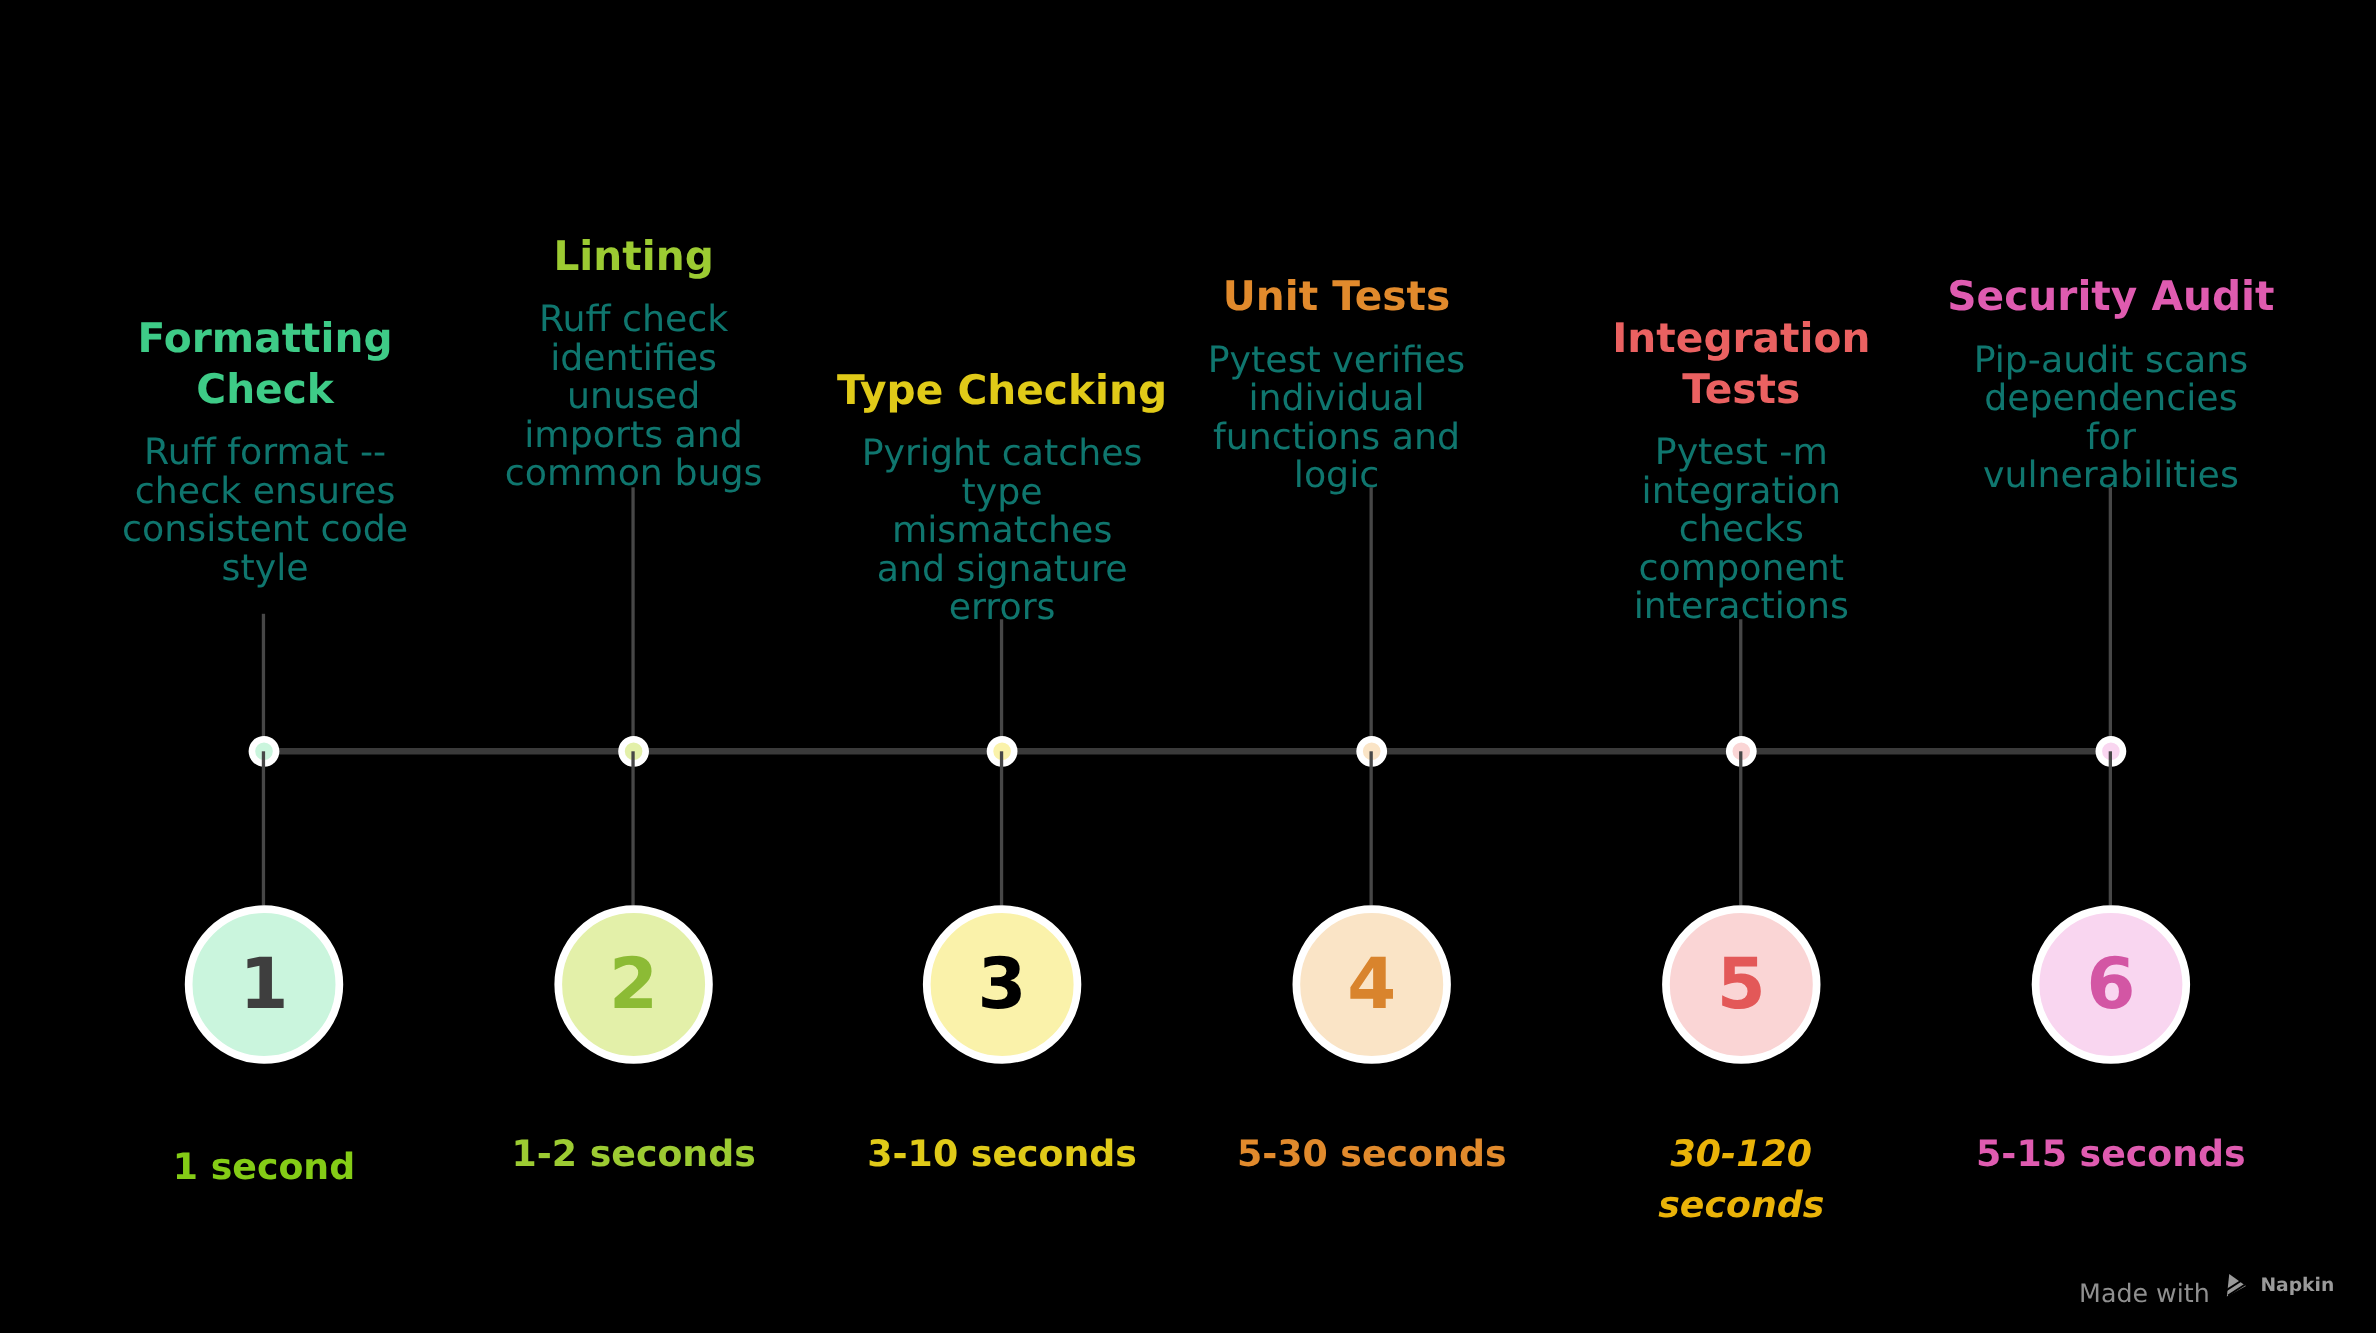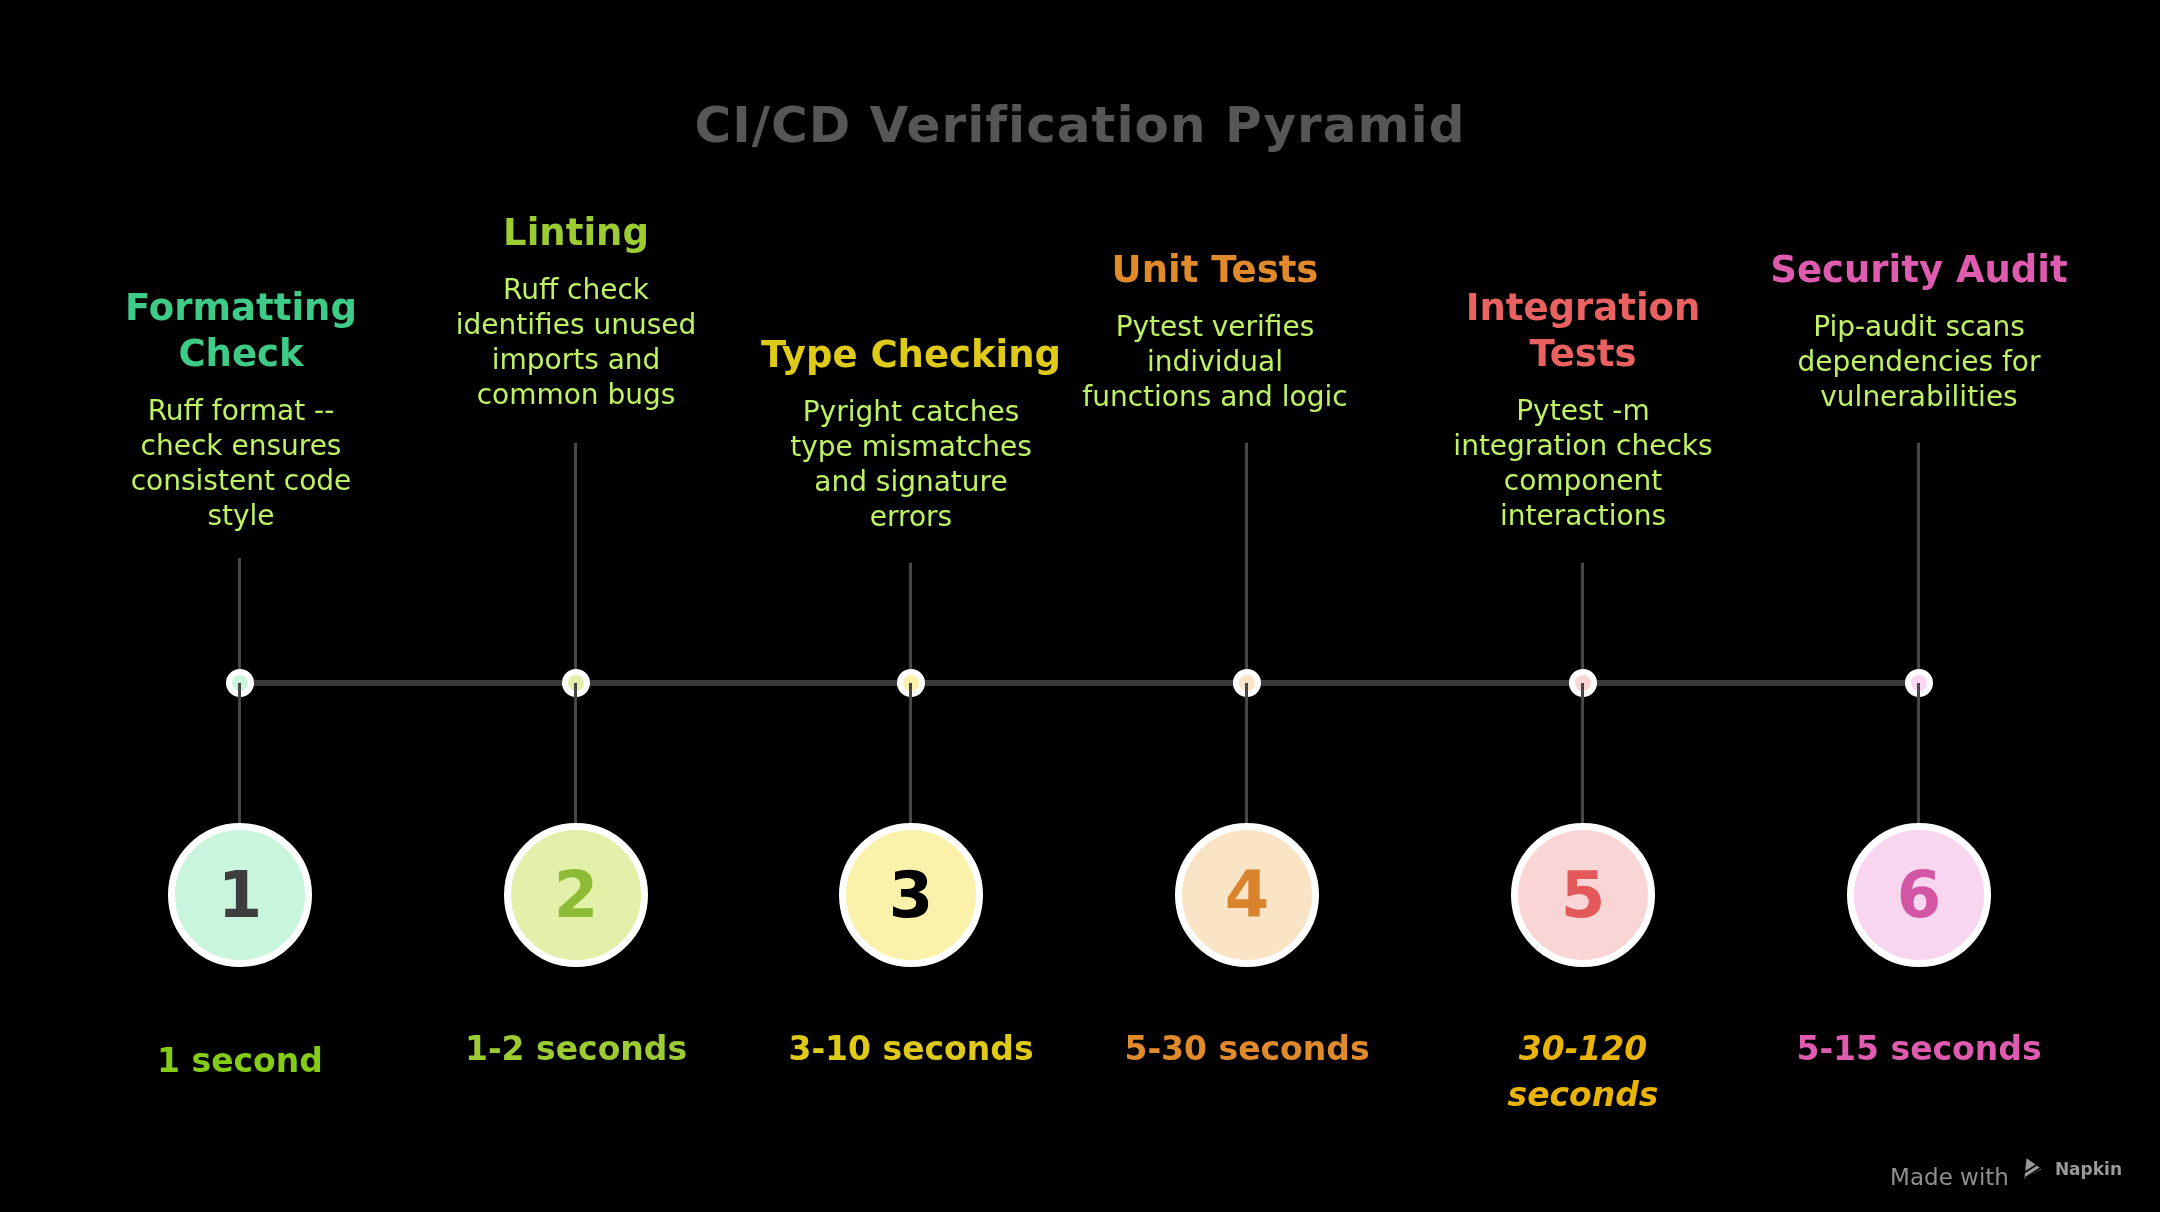--- a/index.html
+++ b/index.html
@@ -16,21 +16,21 @@
     font-size:50px;font-weight:bold;letter-spacing:1px;
     color:#565656;
   }
   .col-text{position:absolute;width:320px;text-align:center;}
   .stage-title{
     font-size:37px;font-weight:bold;line-height:46px;
     white-space:pre-line;
   }
   .stage-desc{
     margin:16px auto 0;width:280px;
-    font-size:28px;line-height:35px;color:#bef264;
+    font-size:33px;line-height:35px;color:#0f766e;
     white-space:pre-line;
   }
   .hline{
     position:absolute;left:240px;top:680px;width:1679px;height:6px;
     background:#3a3a3a;border-radius:3px;
   }
   .vline{position:absolute;width:3px;background:#474747;}
   .dot{
     position:absolute;width:16px;height:16px;
     border:6px solid #ffffff;border-radius:50%;
@@ -54,21 +54,20 @@
   }
   .made-with{font-size:23px;margin-top:16px;}
   .brand{font-size:17px;font-weight:bold;color:#9a9a9a;}
   .napkin-logo{display:block;}
 </style>
 </head>
 <body>
 
 <div id="canvas">
 
-  <div class="page-title">CI/CD Verification Pyramid</div>
 
   <div class="hline"></div>
 
   <div class="col-text" style="left:81px;top:285px">
     <div class="stage-title" style="color: rgb(62, 203, 135);">Formatting
 Check</div>
     <div class="stage-desc">Ruff format --
 check ensures
 consistent code
 style</div>

